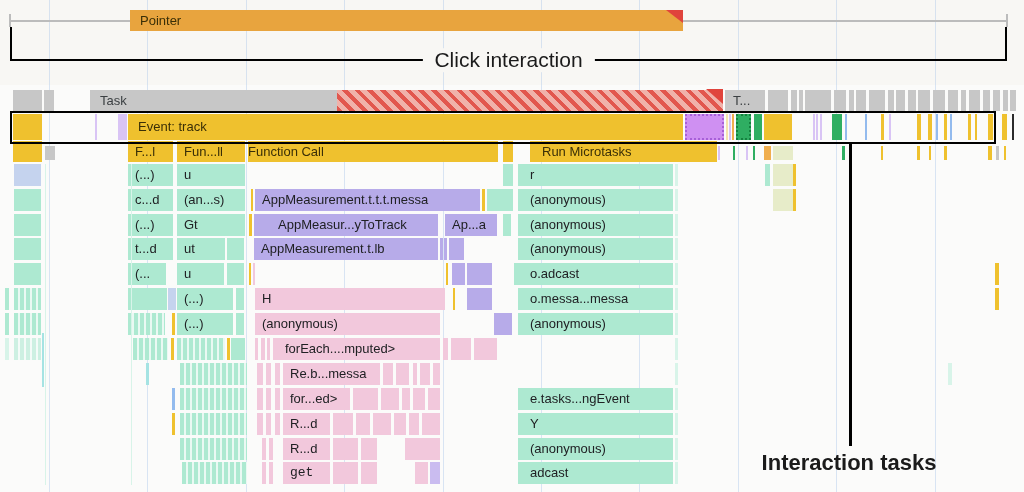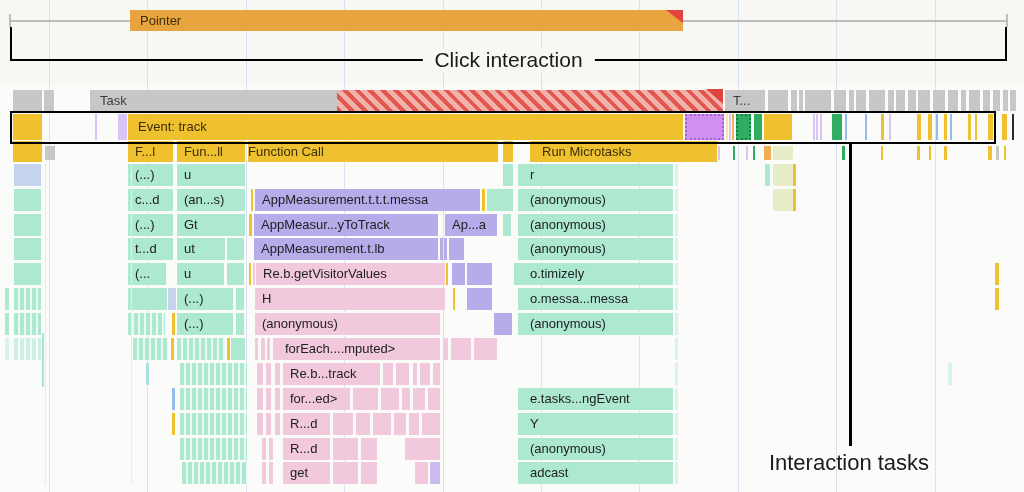--- a/index.html
+++ b/index.html
@@ -39,21 +39,21 @@
   }
   
   #event-rect{
     position:absolute;left:10px;top:111px;width:986px;height:33px;
     border:2.5px solid #000;box-sizing:border-box;z-index:6;pointer-events:none;
   }
   
   #task-vline{position:absolute;left:849px;top:144px;width:2.5px;height:302px;background:#000;z-index:6;}
   #interaction-tasks-label{
     position:absolute;left:849px;top:450px;transform:translateX(-50%);
-    font-size:22px;color:#1b1b1b;white-space:nowrap;z-index:6;
+    font-size:22px;color:#1b1b1b;white-space:nowrap;z-index:6;font-weight:bold;
   }
   #flame-layer{position:absolute;left:0;top:0;width:1024px;height:492px;}
 </style>
 </head>
 <body>
 
 <div id="canvas">
   <div id="flame-bg"></div>
   <div id="gridlines">
       <div class="gridline" style="left: 49px;"></div>
@@ -170,47 +170,46 @@
       <div class="bar" style="background: rgb(239, 193, 46); left: 482px; top: 189px; width: 3px; height: 22px; line-height: 22px;"></div>
       <div class="bar" style="background: rgb(173, 233, 209); left: 487px; top: 189px; width: 26px; height: 22px; line-height: 22px;"></div>
       <div class="bar" style="background: rgb(173, 233, 209); left: 518px; top: 189px; width: 155px; height: 22px; line-height: 22px; padding-left: 12px;">(anonymous)</div>
       <div class="bar" style="background: rgb(216, 244, 233); left: 675px; top: 189px; width: 3px; height: 22px; line-height: 22px;"></div>
       <div class="bar" style="background: rgb(231, 236, 201); left: 773px; top: 189px; width: 20px; height: 22px; line-height: 22px;"></div>
       <div class="bar" style="background: rgb(239, 193, 46); left: 793px; top: 189px; width: 3px; height: 22px; line-height: 22px;"></div>
       <div class="bar" style="background: rgb(173, 233, 209); left: 14px; top: 214px; width: 27px; height: 22px; line-height: 22px;"></div>
       <div class="bar" style="background: rgb(173, 233, 209); left: 128px; top: 214px; width: 45px; height: 22px; line-height: 22px; padding-left: 7px;">(...)</div>
       <div class="bar" style="background: rgb(173, 233, 209); left: 177px; top: 214px; width: 68px; height: 22px; line-height: 22px; padding-left: 7px;">Gt</div>
       <div class="bar" style="background: rgb(239, 193, 46); left: 249px; top: 214px; width: 3px; height: 22px; line-height: 22px;"></div>
-      <div class="bar" style="background: rgb(183, 171, 233); left: 254px; top: 214px; width: 184px; height: 22px; line-height: 22px; padding-left: 7px;">AppMeasur...yToTrack</div>
+      <div class="bar" style="background: rgb(183, 171, 233); left: 254px; top: 214px; width: 184px; height: 22px; line-height: 22px; padding-left: 24px;">AppMeasur...yToTrack</div>
       <div class="bar" style="background: rgb(183, 171, 233); left: 445px; top: 214px; width: 52px; height: 22px; line-height: 22px; padding-left: 7px;">Ap...a</div>
       <div class="bar" style="background: rgb(173, 233, 209); left: 503px; top: 214px; width: 8px; height: 22px; line-height: 22px;"></div>
       <div class="bar" style="background: rgb(173, 233, 209); left: 518px; top: 214px; width: 155px; height: 22px; line-height: 22px; padding-left: 12px;">(anonymous)</div>
       <div class="bar" style="background: rgb(216, 244, 233); left: 675px; top: 214px; width: 3px; height: 22px; line-height: 22px;"></div>
       <div class="bar" style="background: rgb(173, 233, 209); left: 14px; top: 238px; width: 27px; height: 22px; line-height: 22px;"></div>
       <div class="bar" style="background: rgb(173, 233, 209); left: 128px; top: 238px; width: 45px; height: 22px; line-height: 22px; padding-left: 7px;">t...d</div>
       <div class="bar" style="background: rgb(173, 233, 209); left: 177px; top: 238px; width: 48px; height: 22px; line-height: 22px; padding-left: 7px;">ut</div>
       <div class="bar" style="background: rgb(173, 233, 209); left: 227px; top: 238px; width: 17px; height: 22px; line-height: 22px;"></div>
       <div class="bar" style="background: rgb(183, 171, 233); left: 254px; top: 238px; width: 184px; height: 22px; line-height: 22px; padding-left: 7px;">AppMeasurement.t.lb</div>
       <div class="bar" style="background: rgb(183, 171, 233); left: 440px; top: 238px; width: 3px; height: 22px; line-height: 22px;"></div>
       <div class="bar" style="background: rgb(183, 171, 233); left: 444px; top: 238px; width: 3px; height: 22px; line-height: 22px;"></div>
       <div class="bar" style="background: rgb(183, 171, 233); left: 449px; top: 238px; width: 15px; height: 22px; line-height: 22px;"></div>
       <div class="bar" style="background: rgb(173, 233, 209); left: 518px; top: 238px; width: 155px; height: 22px; line-height: 22px; padding-left: 12px;">(anonymous)</div>
       <div class="bar" style="background: rgb(216, 244, 233); left: 675px; top: 238px; width: 3px; height: 22px; line-height: 22px;"></div>
       <div class="bar" style="background: rgb(173, 233, 209); left: 14px; top: 263px; width: 27px; height: 22px; line-height: 22px;"></div>
       <div class="bar" style="background: rgb(173, 233, 209); left: 128px; top: 263px; width: 38px; height: 22px; line-height: 22px; padding-left: 7px;">(...</div>
       <div class="bar" style="background: rgb(173, 233, 209); left: 177px; top: 263px; width: 47px; height: 22px; line-height: 22px; padding-left: 7px;">u</div>
       <div class="bar" style="background: rgb(173, 233, 209); left: 227px; top: 263px; width: 17px; height: 22px; line-height: 22px;"></div>
       <div class="bar" style="background: rgb(239, 193, 46); left: 249px; top: 263px; width: 2px; height: 22px; line-height: 22px;"></div>
       <div class="bar" style="background: rgb(242, 200, 220); left: 253px; top: 263px; width: 2px; height: 22px; line-height: 22px;"></div>
-      <div class="bar" style="background: rgb(242, 200, 220); left: 256px; top: 263px; width: 189px; height: 22px; line-height: 22px; padding-left: 7px;">Re.b.getVisitorValues</div>
       <div class="bar" style="background: rgb(239, 193, 46); left: 446px; top: 263px; width: 2px; height: 22px; line-height: 22px;"></div>
       <div class="bar" style="background: rgb(183, 171, 233); left: 452px; top: 263px; width: 13px; height: 22px; line-height: 22px;"></div>
       <div class="bar" style="background: rgb(183, 171, 233); left: 467px; top: 263px; width: 25px; height: 22px; line-height: 22px;"></div>
       <div class="bar" style="background: rgb(173, 233, 209); left: 514px; top: 263px; width: 4px; height: 22px; line-height: 22px;"></div>
-      <div class="bar" style="background: rgb(173, 233, 209); left: 518px; top: 263px; width: 155px; height: 22px; line-height: 22px; padding-left: 12px;">o.timizely</div>
+      <div class="bar" style="background: rgb(173, 233, 209); left: 518px; top: 263px; width: 155px; height: 22px; line-height: 22px; padding-left: 12px;">o.adcast</div>
       <div class="bar" style="background: rgb(216, 244, 233); left: 675px; top: 263px; width: 3px; height: 22px; line-height: 22px;"></div>
       <div class="bar" style="background: rgb(239, 193, 46); left: 995px; top: 263px; width: 4px; height: 22px; line-height: 22px;"></div>
       <div class="bar" style="background: rgb(173, 233, 209); left: 5px; top: 288px; width: 4px; height: 22px; line-height: 22px;"></div>
       <div class="bar tealS" style="left: 14px; top: 288px; width: 27px; height: 22px; line-height: 22px;"></div>
       <div class="bar" style="background: rgb(173, 233, 209); left: 128px; top: 288px; width: 39px; height: 22px; line-height: 22px;"></div>
       <div class="bar" style="background: rgb(197, 211, 238); left: 168px; top: 288px; width: 8px; height: 22px; line-height: 22px;"></div>
       <div class="bar" style="background: rgb(173, 233, 209); left: 177px; top: 288px; width: 56px; height: 22px; line-height: 22px; padding-left: 7px;">(...)</div>
       <div class="bar" style="background: rgb(173, 233, 209); left: 236px; top: 288px; width: 8px; height: 22px; line-height: 22px;"></div>
       <div class="bar" style="background: rgb(242, 200, 220); left: 255px; top: 288px; width: 190px; height: 22px; line-height: 22px; padding-left: 7px;">H</div>
       <div class="bar" style="background: rgb(239, 193, 46); left: 453px; top: 288px; width: 2px; height: 22px; line-height: 22px;"></div>
@@ -241,21 +240,21 @@
       <div class="bar" style="background: rgb(242, 200, 220); left: 273px; top: 338px; width: 167px; height: 22px; line-height: 22px; padding-left: 12px;">forEach....mputed&gt;</div>
       <div class="bar" style="background: rgb(242, 200, 220); left: 443px; top: 338px; width: 5px; height: 22px; line-height: 22px;"></div>
       <div class="bar" style="background: rgb(242, 200, 220); left: 451px; top: 338px; width: 20px; height: 22px; line-height: 22px;"></div>
       <div class="bar" style="background: rgb(242, 200, 220); left: 474px; top: 338px; width: 23px; height: 22px; line-height: 22px;"></div>
       <div class="bar" style="background: rgb(216, 244, 233); left: 675px; top: 338px; width: 3px; height: 22px; line-height: 22px;"></div>
       <div class="bar" style="background: rgb(165, 227, 227); left: 146px; top: 363px; width: 3px; height: 22px; line-height: 22px;"></div>
       <div class="bar tealS" style="left: 180px; top: 363px; width: 67px; height: 22px; line-height: 22px;"></div>
       <div class="bar" style="background: rgb(242, 200, 220); left: 257px; top: 363px; width: 6px; height: 22px; line-height: 22px;"></div>
       <div class="bar" style="background: rgb(242, 200, 220); left: 266px; top: 363px; width: 5px; height: 22px; line-height: 22px;"></div>
       <div class="bar" style="background: rgb(242, 200, 220); left: 275px; top: 363px; width: 5px; height: 22px; line-height: 22px;"></div>
-      <div class="bar" style="background: rgb(242, 200, 220); left: 283px; top: 363px; width: 97px; height: 22px; line-height: 22px; padding-left: 7px;">Re.b...track</div>
+      <div class="bar" style="background: rgb(242, 200, 220); left: 283px; top: 363px; width: 97px; height: 22px; line-height: 22px; padding-left: 7px;">Re.b...messa</div>
       <div class="bar" style="background: rgb(242, 200, 220); left: 383px; top: 363px; width: 10px; height: 22px; line-height: 22px;"></div>
       <div class="bar" style="background: rgb(242, 200, 220); left: 396px; top: 363px; width: 13px; height: 22px; line-height: 22px;"></div>
       <div class="bar" style="background: rgb(242, 200, 220); left: 413px; top: 363px; width: 4px; height: 22px; line-height: 22px;"></div>
       <div class="bar" style="background: rgb(242, 200, 220); left: 420px; top: 363px; width: 10px; height: 22px; line-height: 22px;"></div>
       <div class="bar" style="background: rgb(242, 200, 220); left: 433px; top: 363px; width: 7px; height: 22px; line-height: 22px;"></div>
       <div class="bar" style="background: rgb(216, 244, 233); left: 675px; top: 363px; width: 3px; height: 22px; line-height: 22px;"></div>
       <div class="bar" style="background: rgb(216, 244, 233); left: 948px; top: 363px; width: 4px; height: 22px; line-height: 22px;"></div>
       <div class="bar" style="background: rgb(147, 187, 238); left: 172px; top: 388px; width: 3px; height: 22px; line-height: 22px;"></div>
       <div class="bar tealS" style="left: 180px; top: 388px; width: 67px; height: 22px; line-height: 22px;"></div>
       <div class="bar" style="background: rgb(242, 200, 220); left: 257px; top: 388px; width: 6px; height: 22px; line-height: 22px;"></div>
@@ -288,21 +287,21 @@
       <div class="bar" style="background: rgb(242, 200, 220); left: 269px; top: 438px; width: 4px; height: 22px; line-height: 22px;"></div>
       <div class="bar" style="background: rgb(242, 200, 220); left: 283px; top: 438px; width: 47px; height: 22px; line-height: 22px; padding-left: 7px;">R...d</div>
       <div class="bar" style="background: rgb(242, 200, 220); left: 333px; top: 438px; width: 25px; height: 22px; line-height: 22px;"></div>
       <div class="bar" style="background: rgb(242, 200, 220); left: 361px; top: 438px; width: 16px; height: 22px; line-height: 22px;"></div>
       <div class="bar" style="background: rgb(242, 200, 220); left: 405px; top: 438px; width: 35px; height: 22px; line-height: 22px;"></div>
       <div class="bar" style="background: rgb(173, 233, 209); left: 518px; top: 438px; width: 155px; height: 22px; line-height: 22px; padding-left: 12px;">(anonymous)</div>
       <div class="bar" style="background: rgb(216, 244, 233); left: 675px; top: 438px; width: 3px; height: 22px; line-height: 22px;"></div>
       <div class="bar tealS" style="left: 182px; top: 462px; width: 65px; height: 22px; line-height: 22px;"></div>
       <div class="bar" style="background: rgb(242, 200, 220); left: 262px; top: 462px; width: 4px; height: 22px; line-height: 22px;"></div>
       <div class="bar" style="background: rgb(242, 200, 220); left: 269px; top: 462px; width: 4px; height: 22px; line-height: 22px;"></div>
-      <div class="bar" style="background: rgb(242, 200, 220); left: 283px; top: 462px; width: 47px; height: 22px; line-height: 22px; padding-left: 7px;">get</div>
+      <div class="bar" style="background: rgb(242, 200, 220); left: 283px; top: 462px; width: 47px; height: 22px; line-height: 22px; padding-left: 7px; font-family: Liberation Mono, monospace;">get</div>
       <div class="bar" style="background: rgb(242, 200, 220); left: 333px; top: 462px; width: 25px; height: 22px; line-height: 22px;"></div>
       <div class="bar" style="background: rgb(242, 200, 220); left: 361px; top: 462px; width: 16px; height: 22px; line-height: 22px;"></div>
       <div class="bar" style="background: rgb(242, 200, 220); left: 415px; top: 462px; width: 13px; height: 22px; line-height: 22px;"></div>
       <div class="bar" style="background: rgb(202, 188, 240); left: 430px; top: 462px; width: 10px; height: 22px; line-height: 22px;"></div>
       <div class="bar" style="background: rgb(173, 233, 209); left: 518px; top: 462px; width: 155px; height: 22px; line-height: 22px; padding-left: 12px;">adcast</div>
       <div class="bar" style="background: rgb(216, 244, 233); left: 675px; top: 462px; width: 3px; height: 22px; line-height: 22px;"></div>
       <div class="bar" style="background: rgb(216, 244, 233); left: 45px; top: 164px; width: 1px; height: 321px; line-height: 321px;"></div>
       <div class="bar" style="background: rgb(216, 244, 233); left: 131px; top: 164px; width: 1px; height: 321px; line-height: 321px;"></div>
       <div class="bar" style="background: rgb(165, 227, 227); left: 42px; top: 333px; width: 2px; height: 54px; line-height: 54px;"></div>
     </div>

